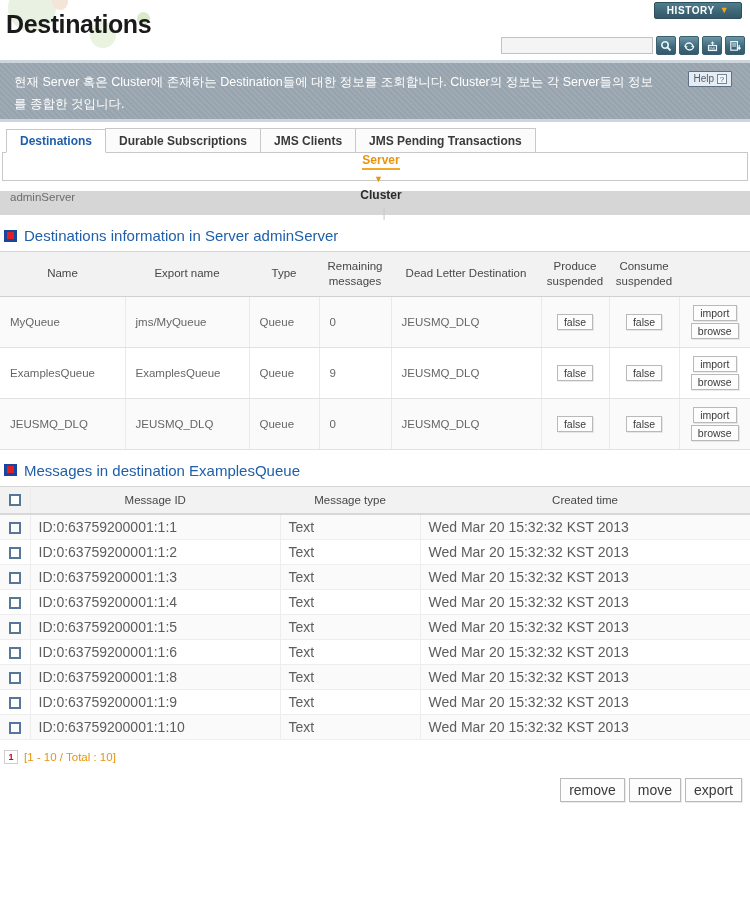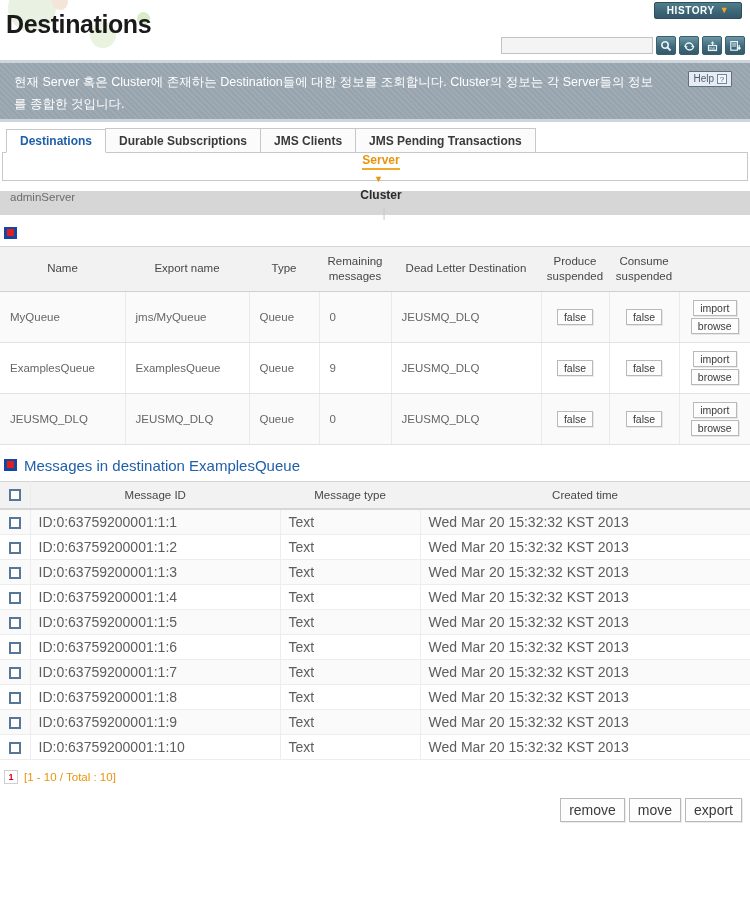--- a/index.html
+++ b/index.html
@@ -380,20 +380,21 @@
   <span class="subnav-item">Cluster</span>
   <span class="subnav-sep">|</span>
 </div>
 
 <div class="serverbar">
   <span>adminServer</span>
 </div>
 
 <div class="section-title">
   <span class="sq-icon"></span>
+  <span>Destinations information in Server adminServer</span>
 </div>
 
 <table class="dtable">
   <thead>
     <tr>
       <th style="width:125px">Name</th>
       <th style="width:124px">Export name</th>
       <th style="width:70px">Type</th>
       <th style="width:72px">Remaining<br>messages</th>
       <th style="width:150px">Dead Letter Destination</th>
@@ -497,26 +498,20 @@
         <td>Wed Mar 20 15:32:32 KST 2013</td>
       </tr>
     <tr>
         <td class="cb-cell"><span class="cbx"></span></td>
         <td>ID:0:63759200001:1:6</td>
         <td>Text</td>
         <td>Wed Mar 20 15:32:32 KST 2013</td>
       </tr>
     <tr>
         <td class="cb-cell"><span class="cbx"></span></td>
-        <td>ID:0:63759200001:1:7</td>
-        <td>Text</td>
-        <td>Wed Mar 20 15:32:32 KST 2013</td>
-      </tr>
-    <tr>
-        <td class="cb-cell"><span class="cbx"></span></td>
         <td>ID:0:63759200001:1:8</td>
         <td>Text</td>
         <td>Wed Mar 20 15:32:32 KST 2013</td>
       </tr>
     <tr>
         <td class="cb-cell"><span class="cbx"></span></td>
         <td>ID:0:63759200001:1:9</td>
         <td>Text</td>
         <td>Wed Mar 20 15:32:32 KST 2013</td>
       </tr>

